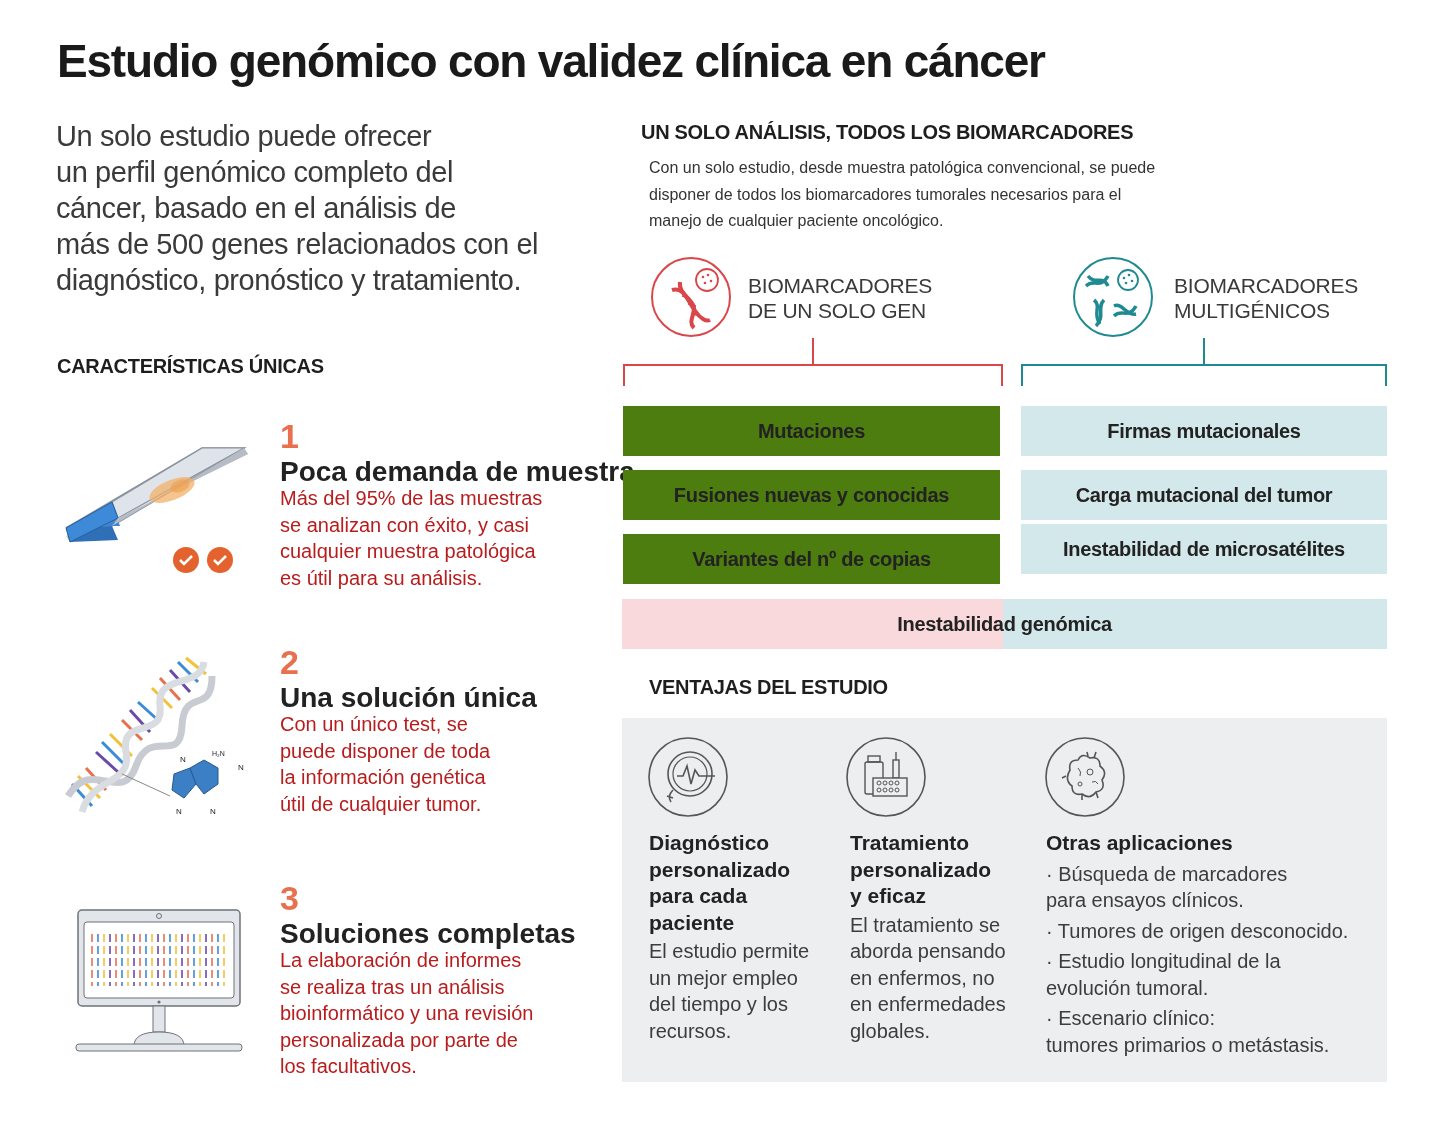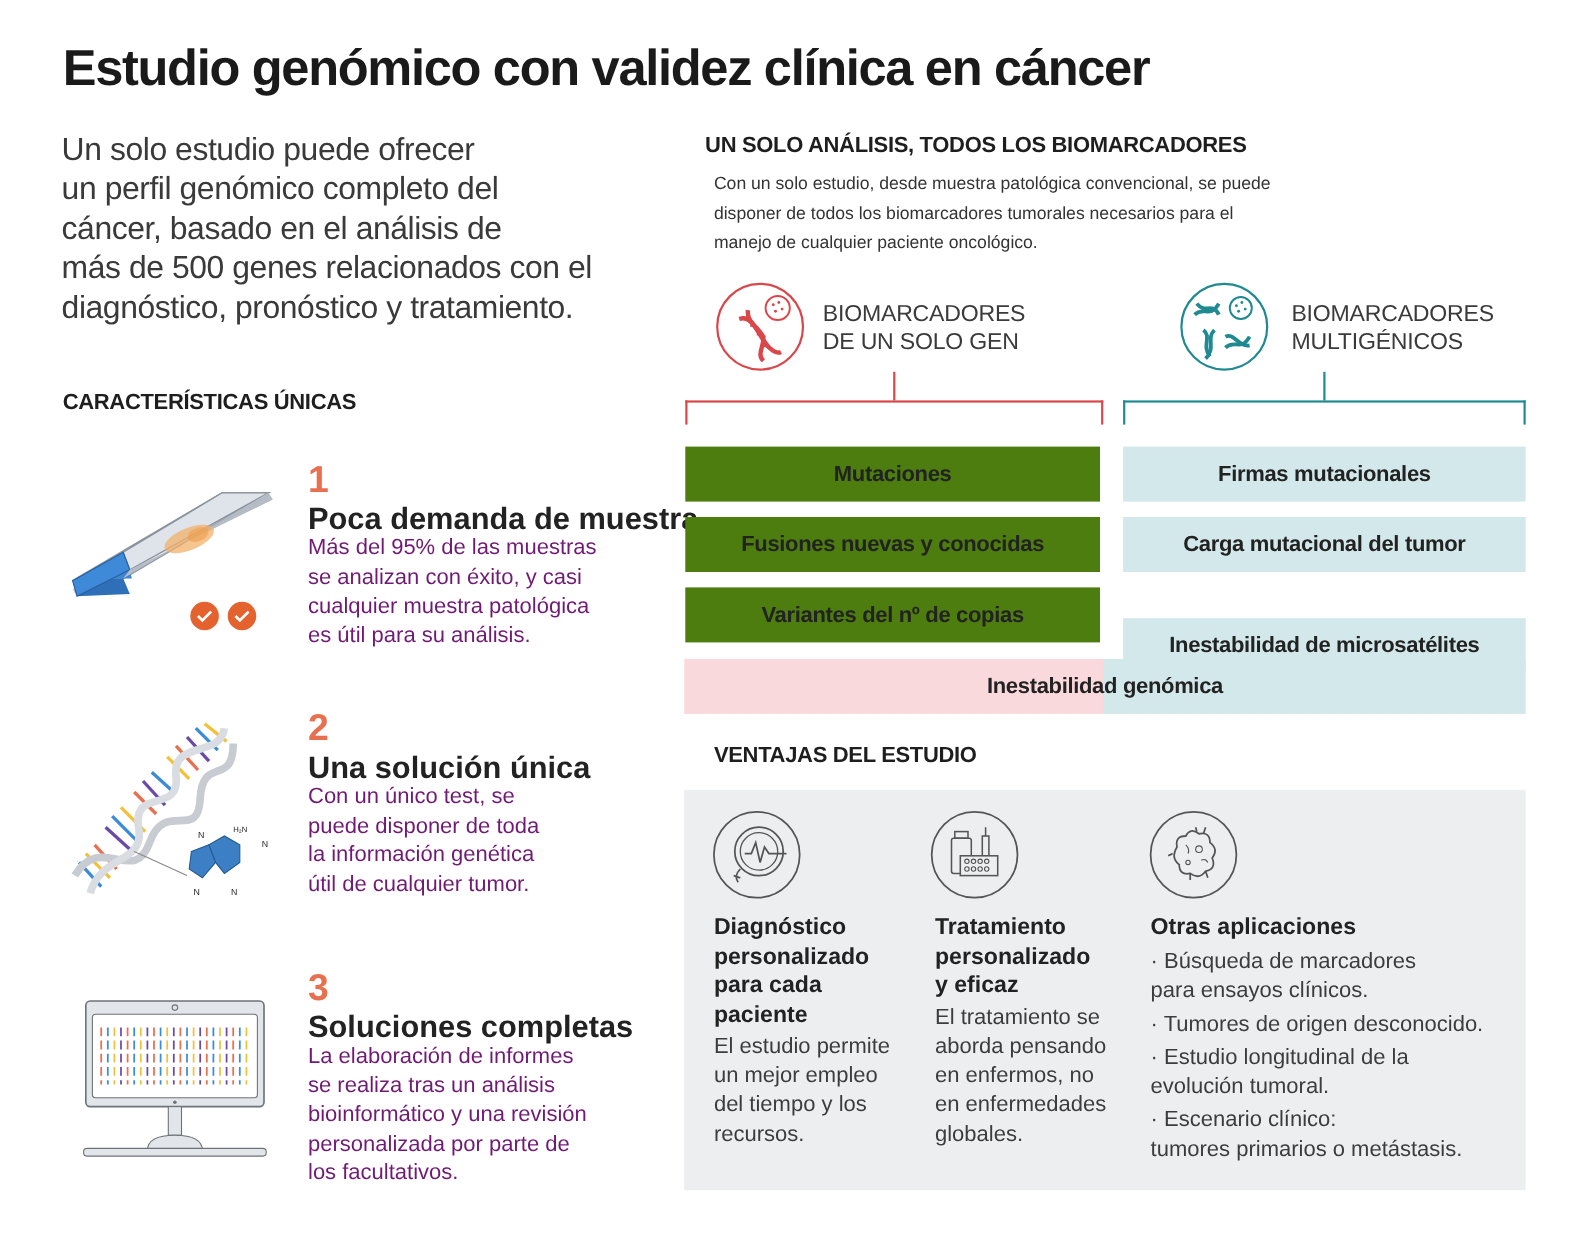--- a/index.html
+++ b/index.html
@@ -9,21 +9,21 @@
   .title { position: absolute; left: 57px; top: 34px; font-size: 46px; font-weight: 700; letter-spacing: -1.2px; color: #1a1a1a; white-space: nowrap; }
 
   .intro { position: absolute; left: 56px; top: 118px; width: 540px; font-size: 29px; line-height: 36px; color: #3a3a3a; letter-spacing: -0.4px; }
   .intro span { display: block; white-space: nowrap; }
 
   .section-h { position: absolute; font-size: 20px; font-weight: 700; color: #1e1e1e; letter-spacing: -0.3px; white-space: nowrap; }
 
   .feature { position: absolute; left: 280px; width: 310px; }
   .feature .num { font-size: 34px; font-weight: 700; color: #e8704f; line-height: 36px; }
   .feature .fh { font-size: 28px; font-weight: 700; color: #222; line-height: 27px; margin-top: 4px; white-space: nowrap; }
-  .feature .fb { font-size: 20px; color: #701a75; line-height: 26.5px; }
+  .feature .fb { font-size: 20px; color: #b91c1c; line-height: 26.5px; }
   .feature .fb span { display: block; white-space: nowrap; }
 
   .illus { position: absolute; }
 
   .rdesc { position: absolute; left: 649px; top: 155px; font-size: 16px; color: #333; line-height: 26.5px; }
   .rdesc span { display: block; white-space: nowrap; }
 
   .bio-icon { position: absolute; width: 82px; height: 82px; }
   .bio-label { position: absolute; font-size: 21px; line-height: 25px; color: #3a3a3a; white-space: nowrap; letter-spacing: -0.2px; }
   .bio-label span { display: block; }
@@ -241,21 +241,21 @@
 <div class="bracket" style="left:623px; top:364px; width:380px; border-color:#d9474b;"></div>
 <div class="bracket-stem" style="left:1203px; top:338px; background:#1f8a92;"></div>
 <div class="bracket" style="left:1021px; top:364px; width:366px; border-color:#1f8a92;"></div>
 
 <div class="cell pink" style="left:623px; top:406px; width:377px;">Mutaciones</div>
 <div class="cell pink" style="left:623px; top:470px; width:377px;">Fusiones nuevas y conocidas</div>
 <div class="cell pink" style="left:623px; top:534px; width:377px;">Variantes del nº de copias</div>
 
 <div class="cell teal" style="left:1021px; top:406px; width:366px;">Firmas mutacionales</div>
 <div class="cell teal" style="left:1021px; top:470px; width:366px;">Carga mutacional del tumor</div>
-<div class="cell teal" style="left:1021px; top:562px; width:366px;">Inestabilidad de microsatélites</div>
+<div class="cell teal" style="left:1021px; top:524px; width:366px;">Inestabilidad de microsatélites</div>
 
 <div class="cell wide" style="left:622px; top:599px; width:765px;">Inestabilidad genómica</div>
 
 <div class="section-h" style="left:649px; top:676px;">VENTAJAS DEL ESTUDIO</div>
 <div class="adv-box"></div>
 
 <div class="adv-icon" style="left:647px; top:736px;">
   <svg width="82" height="82" viewBox="0 0 82 82">
     <circle cx="41" cy="41" r="39" fill="none" stroke="#555" stroke-width="1.6"></circle>
     <circle cx="43" cy="38" r="22" fill="none" stroke="#555" stroke-width="1.6"></circle>

